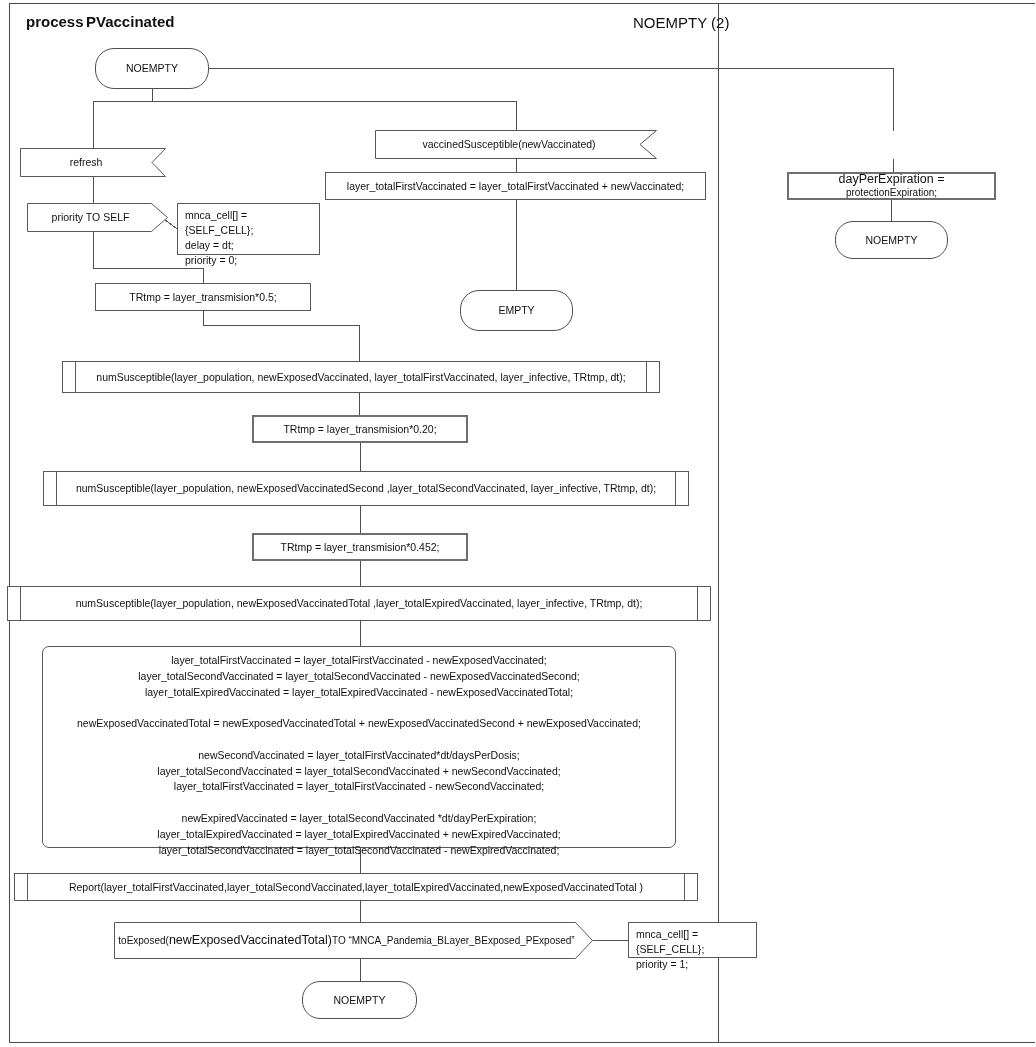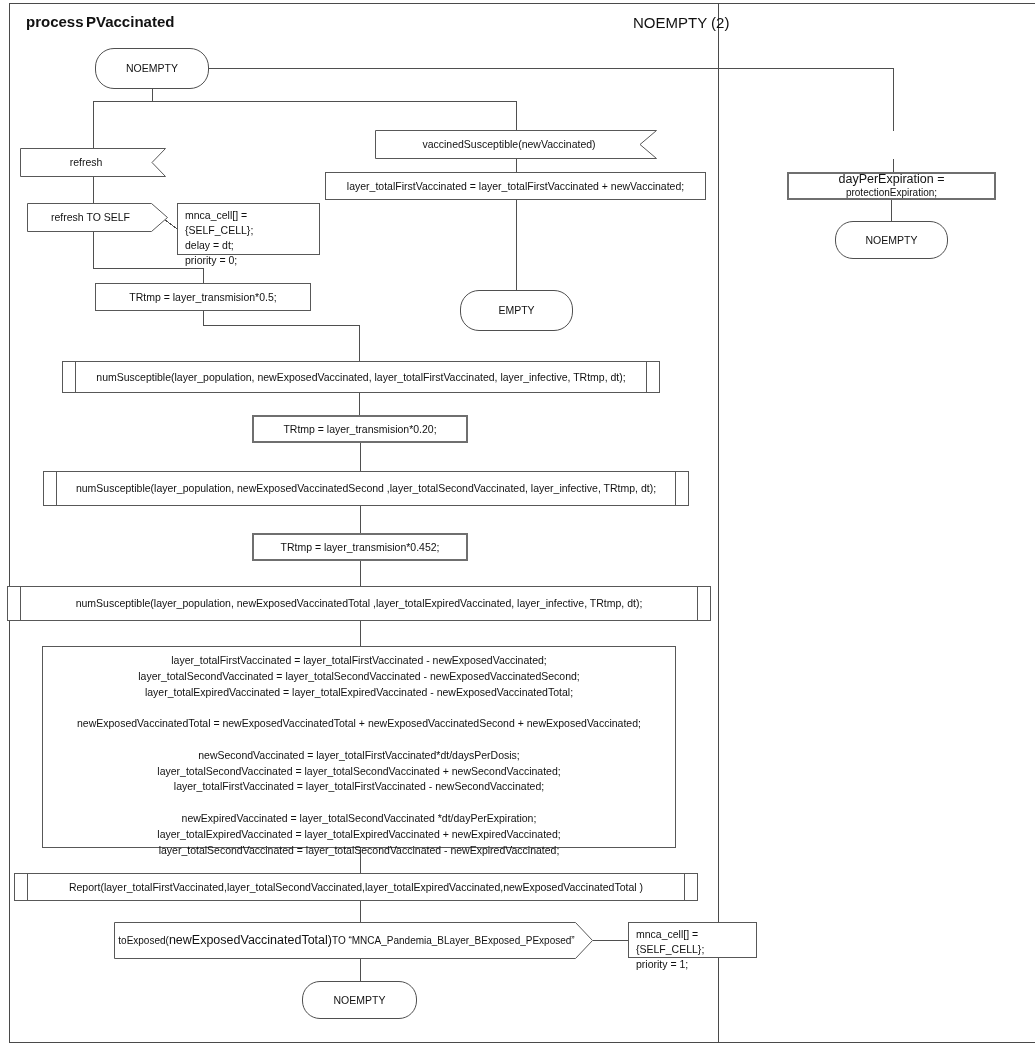--- a/index.html
+++ b/index.html
@@ -83,21 +83,21 @@
     <svg width="146" height="29">
         <polygon points="0.5,0.5 145.5,0.5 132,14.5 145.5,28.5 0.5,28.5"></polygon>
       </svg>
     <span class="lbl">refresh</span>
   </div>
 
   <div class="node poly" style="left:27px;top:203px;width:141px;height:29px;">
     <svg width="141" height="29">
         <polygon points="0.5,0.5 124.5,0.5 140.5,14.5 124.5,28.5 0.5,28.5"></polygon>
       </svg>
-    <span class="lbl">refresh TO SELF</span>
+    <span class="lbl">priority TO SELF</span>
   </div>
 
   <div class="node note" style="left:177px;top:203px;width:143px;height:52px;">mnca_cell[] = {SELF_CELL};
 delay = dt;
 priority = 0;</div>
 
   <div class="node poly" style="left:375px;top:130px;width:282px;height:29px;">
     <svg width="282" height="29">
         <polygon points="0.5,0.5 281.5,0.5 265,14.5 281.5,28.5 0.5,28.5"></polygon>
       </svg>
@@ -138,21 +138,21 @@
   </div>
 
   <div class="node rect rect-strong" style="left:252px;top:533px;width:216px;height:28px;">
     <span>TRtmp = layer_transmision*0.452;</span>
   </div>
 
   <div class="node proc" style="left:7px;top:586px;width:704px;height:35px;">
     <span>numSusceptible(layer_population, newExposedVaccinatedTotal ,layer_totalExpiredVaccinated, layer_infective, TRtmp, dt);</span>
   </div>
 
-  <div class="node bigbox" style="left:42px;top:646px;width:634px;height:202px;">
+  <div class="node bigbox" style="left:42px;top:646px;width:634px;height:202px;border-radius:7px;">
     <span class="multiline">layer_totalFirstVaccinated = layer_totalFirstVaccinated - newExposedVaccinated;
 layer_totalSecondVaccinated = layer_totalSecondVaccinated - newExposedVaccinatedSecond;
 layer_totalExpiredVaccinated = layer_totalExpiredVaccinated - newExposedVaccinatedTotal;
 
 newExposedVaccinatedTotal = newExposedVaccinatedTotal + newExposedVaccinatedSecond  + newExposedVaccinated;
 
 newSecondVaccinated = layer_totalFirstVaccinated*dt/daysPerDosis;
 layer_totalSecondVaccinated = layer_totalSecondVaccinated + newSecondVaccinated;
 layer_totalFirstVaccinated = layer_totalFirstVaccinated - newSecondVaccinated;
 

